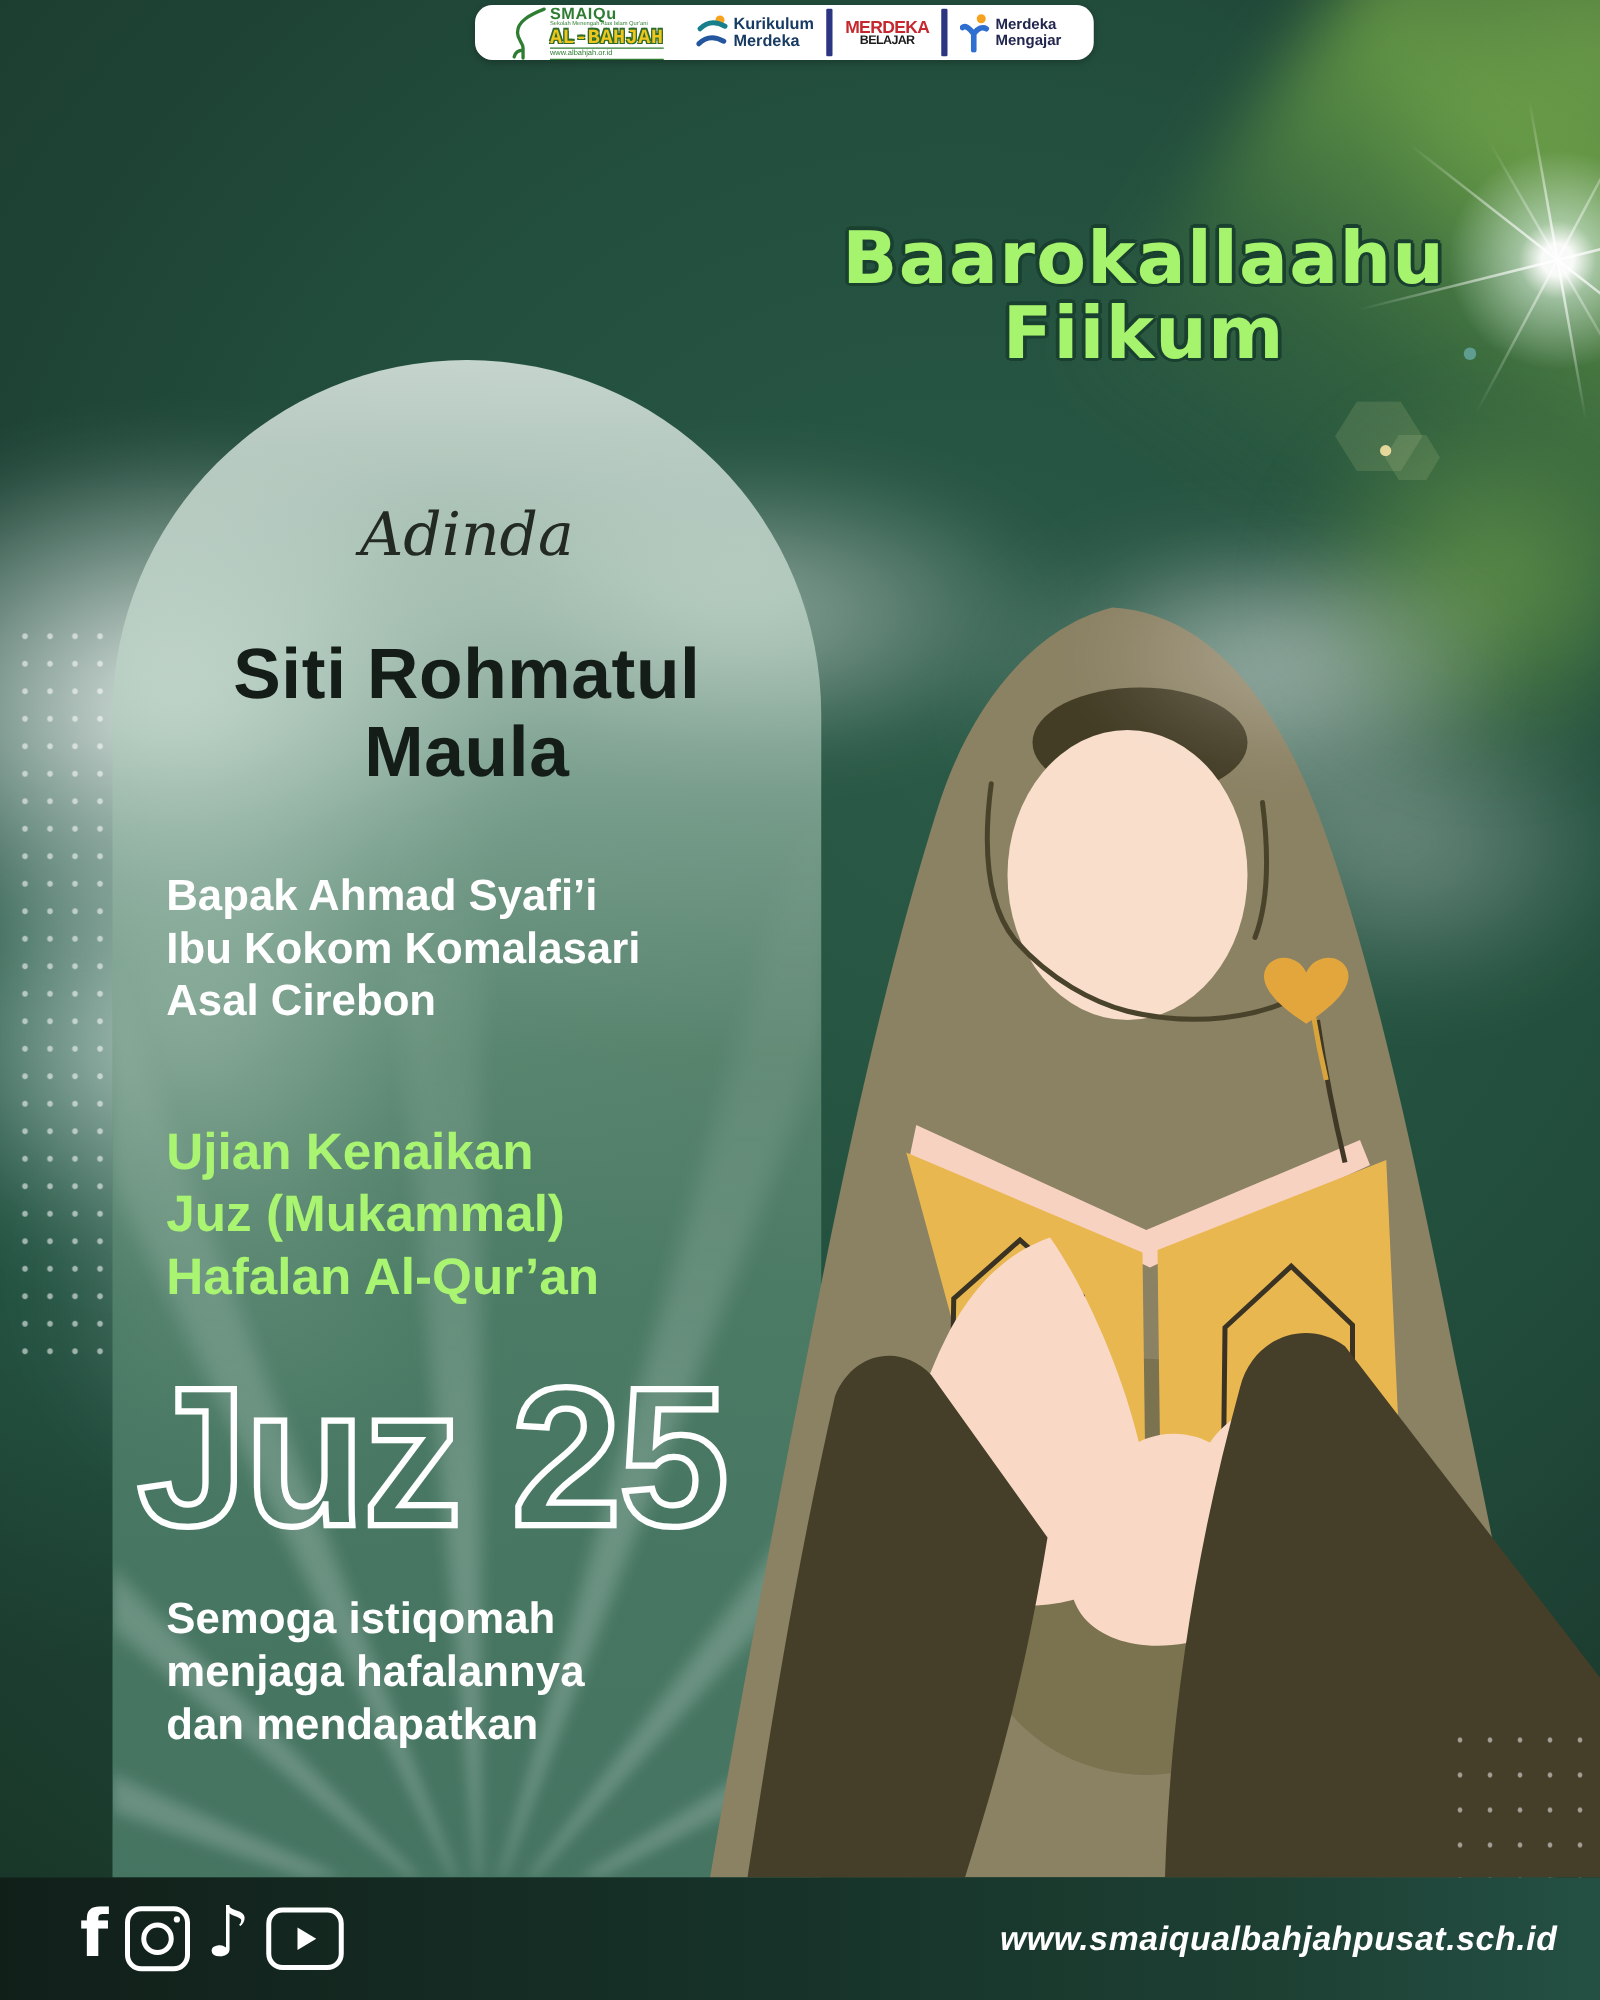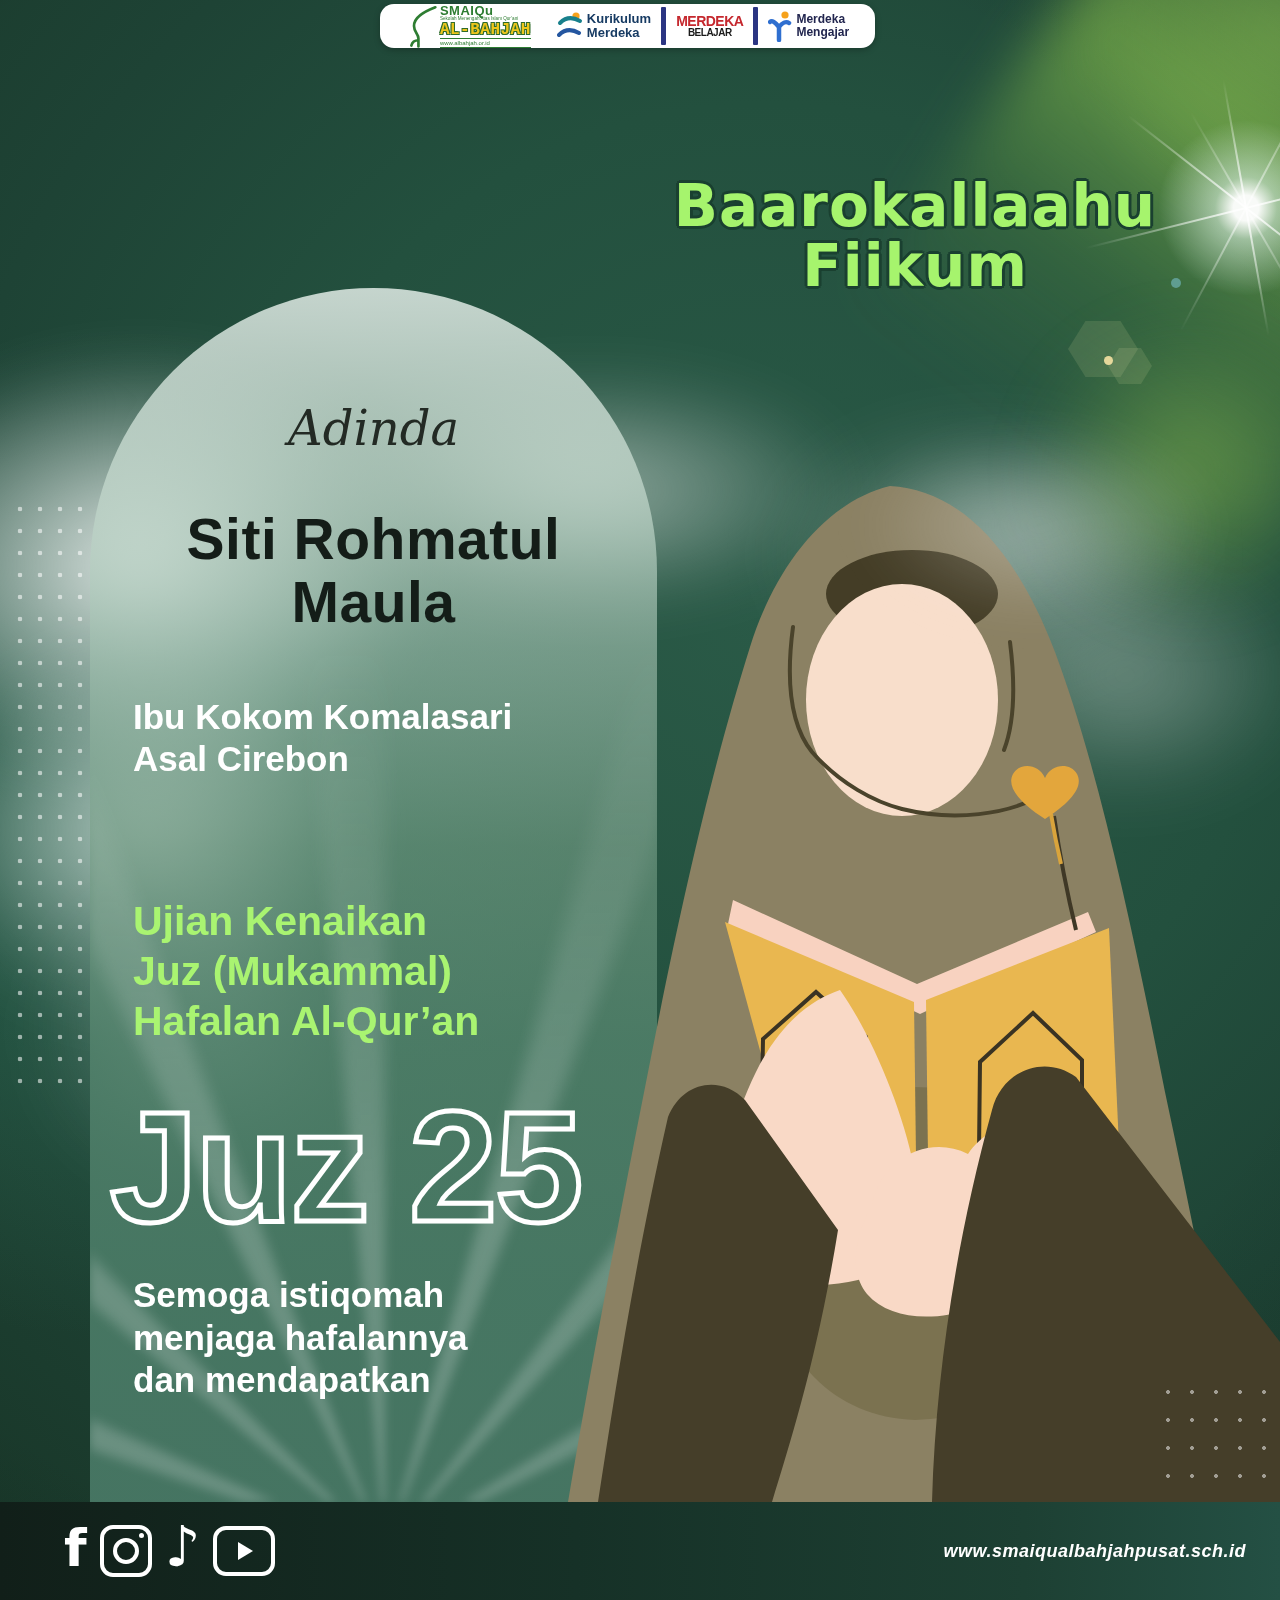--- a/index.html
+++ b/index.html
@@ -107,21 +107,21 @@
     display:flex;align-items:center;}
   .soc{display:flex;align-items:center;gap:13px;margin-left:64px;}
   .fb{font-family:"DejaVu Sans",sans-serif;font-weight:bold;font-size:52px;color:#fff;line-height:44px;margin-top:-6px;}
   .ig{width:44px;height:44px;border:4px solid #fff;border-radius:13px;position:relative;}
   .ig-circle{position:absolute;left:50%;top:50%;width:18px;height:18px;border:4px solid #fff;border-radius:50%;transform:translate(-50%,-50%);}
   .ig-dot{position:absolute;right:4px;top:4px;width:5px;height:5px;border-radius:50%;background:#fff;}
   .tk{font-family:"DejaVu Sans",sans-serif;font-weight:bold;font-size:56px;color:#fff;line-height:48px;margin-top:-8px;}
   .yt{width:54px;height:42px;border:4px solid #fff;border-radius:13px;display:flex;align-items:center;justify-content:center;}
   .yt-tri{width:0;height:0;border-left:15px solid #fff;border-top:9px solid transparent;border-bottom:9px solid transparent;margin-left:3px;}
   .handle{margin-left:24px;font-weight:bold;font-size:28px;color:#fff;letter-spacing:.5px;}
-  .website{margin-left:auto;margin-right:34px;font-style:italic;font-weight:bold;font-size:18px;color:#fff;letter-spacing:.5px;}
+  .website{margin-left:auto;margin-right:34px;font-style:italic;font-weight:bold;font-size:27px;color:#fff;letter-spacing:.5px;}
 </style>
 </head>
 <body>
 
 <div class="poster">
 
   <div class="abs bg"></div>
   <div class="abs cloud c1"></div>
   <div class="abs cloud c2"></div>
   <div class="abs cloud c3"></div>
@@ -181,20 +181,21 @@
     <div>Baarokallaahu</div>
     <div>Fiikum</div>
   </div>
 
   <div class="abs salutation">Adinda</div>
   <div class="abs student-name">
     <div>Siti Rohmatul</div>
     <div>Maula</div>
   </div>
   <div class="abs parents">
+    <div>Bapak Ahmad Syafi’i</div>
     <div>Ibu Kokom Komalasari</div>
     <div>Asal Cirebon</div>
   </div>
   <div class="abs achievement">
     <div>Ujian Kenaikan</div>
     <div>Juz (Mukammal)</div>
     <div>Hafalan Al-Qur’an</div>
   </div>
   <div class="abs juz">Juz 25</div>
   <div class="abs dua">

